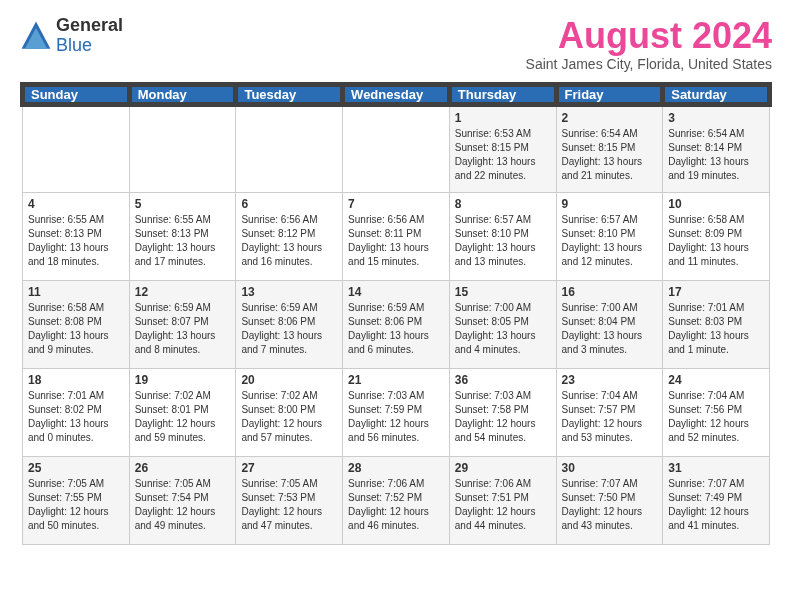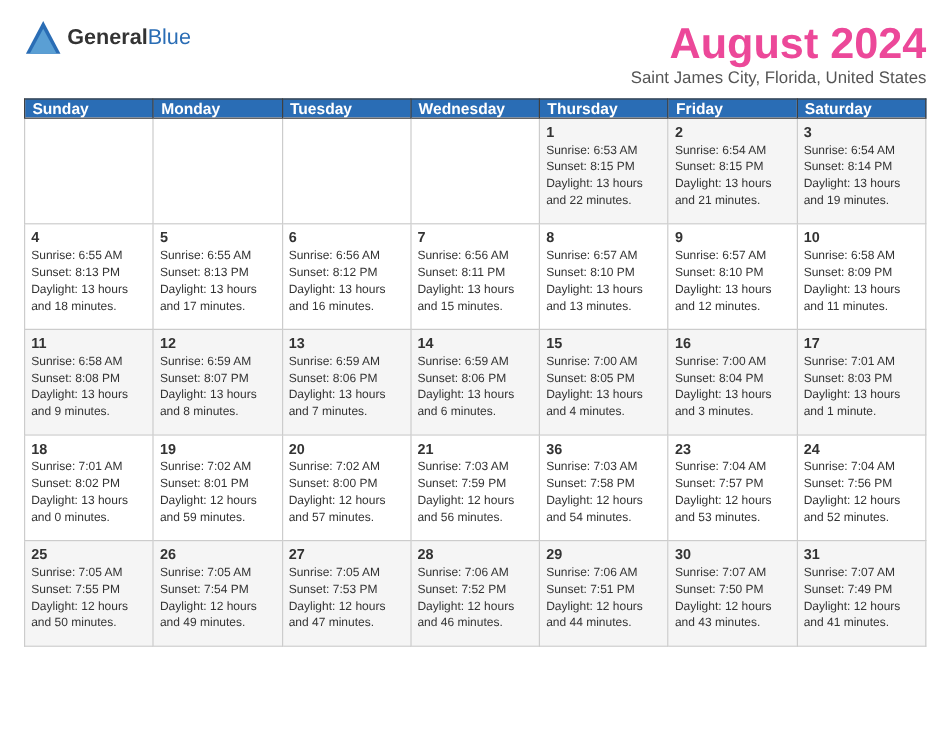--- a/index.html
+++ b/index.html
@@ -15,21 +15,21 @@
       align-items: flex-start;
       justify-content: space-between;
       margin-bottom: 10px;
     }
     .logo {
       display: flex;
       align-items: center;
     }
     .logo-text {
       display: flex;
-      flex-direction: row;
+      flex-direction: column;
       line-height: 1.1;
     }
     .logo-general {
       font-size: 18px;
       font-weight: bold;
       color: #333;
     }
     .logo-blue {
       font-size: 18px;
       font-weight: normal;
@@ -59,21 +59,21 @@
       border-collapse: collapse;
       table-layout: fixed;
     }
     thead th {
       background-color: #2a6db5;
       color: #fff;
       text-align: left;
       padding: 0 6px;
       font-size: 13px;
       font-weight: bold;
-      border: 1px solid #404040;
+      border: 5px solid #404040;
     }
     tbody td {
       border: 1px solid #ccc;
       vertical-align: top;
       padding: 4px 5px;
       height: 88px;
       font-size: 10.5px;
       color: #333;
       background: #fff;
     }

